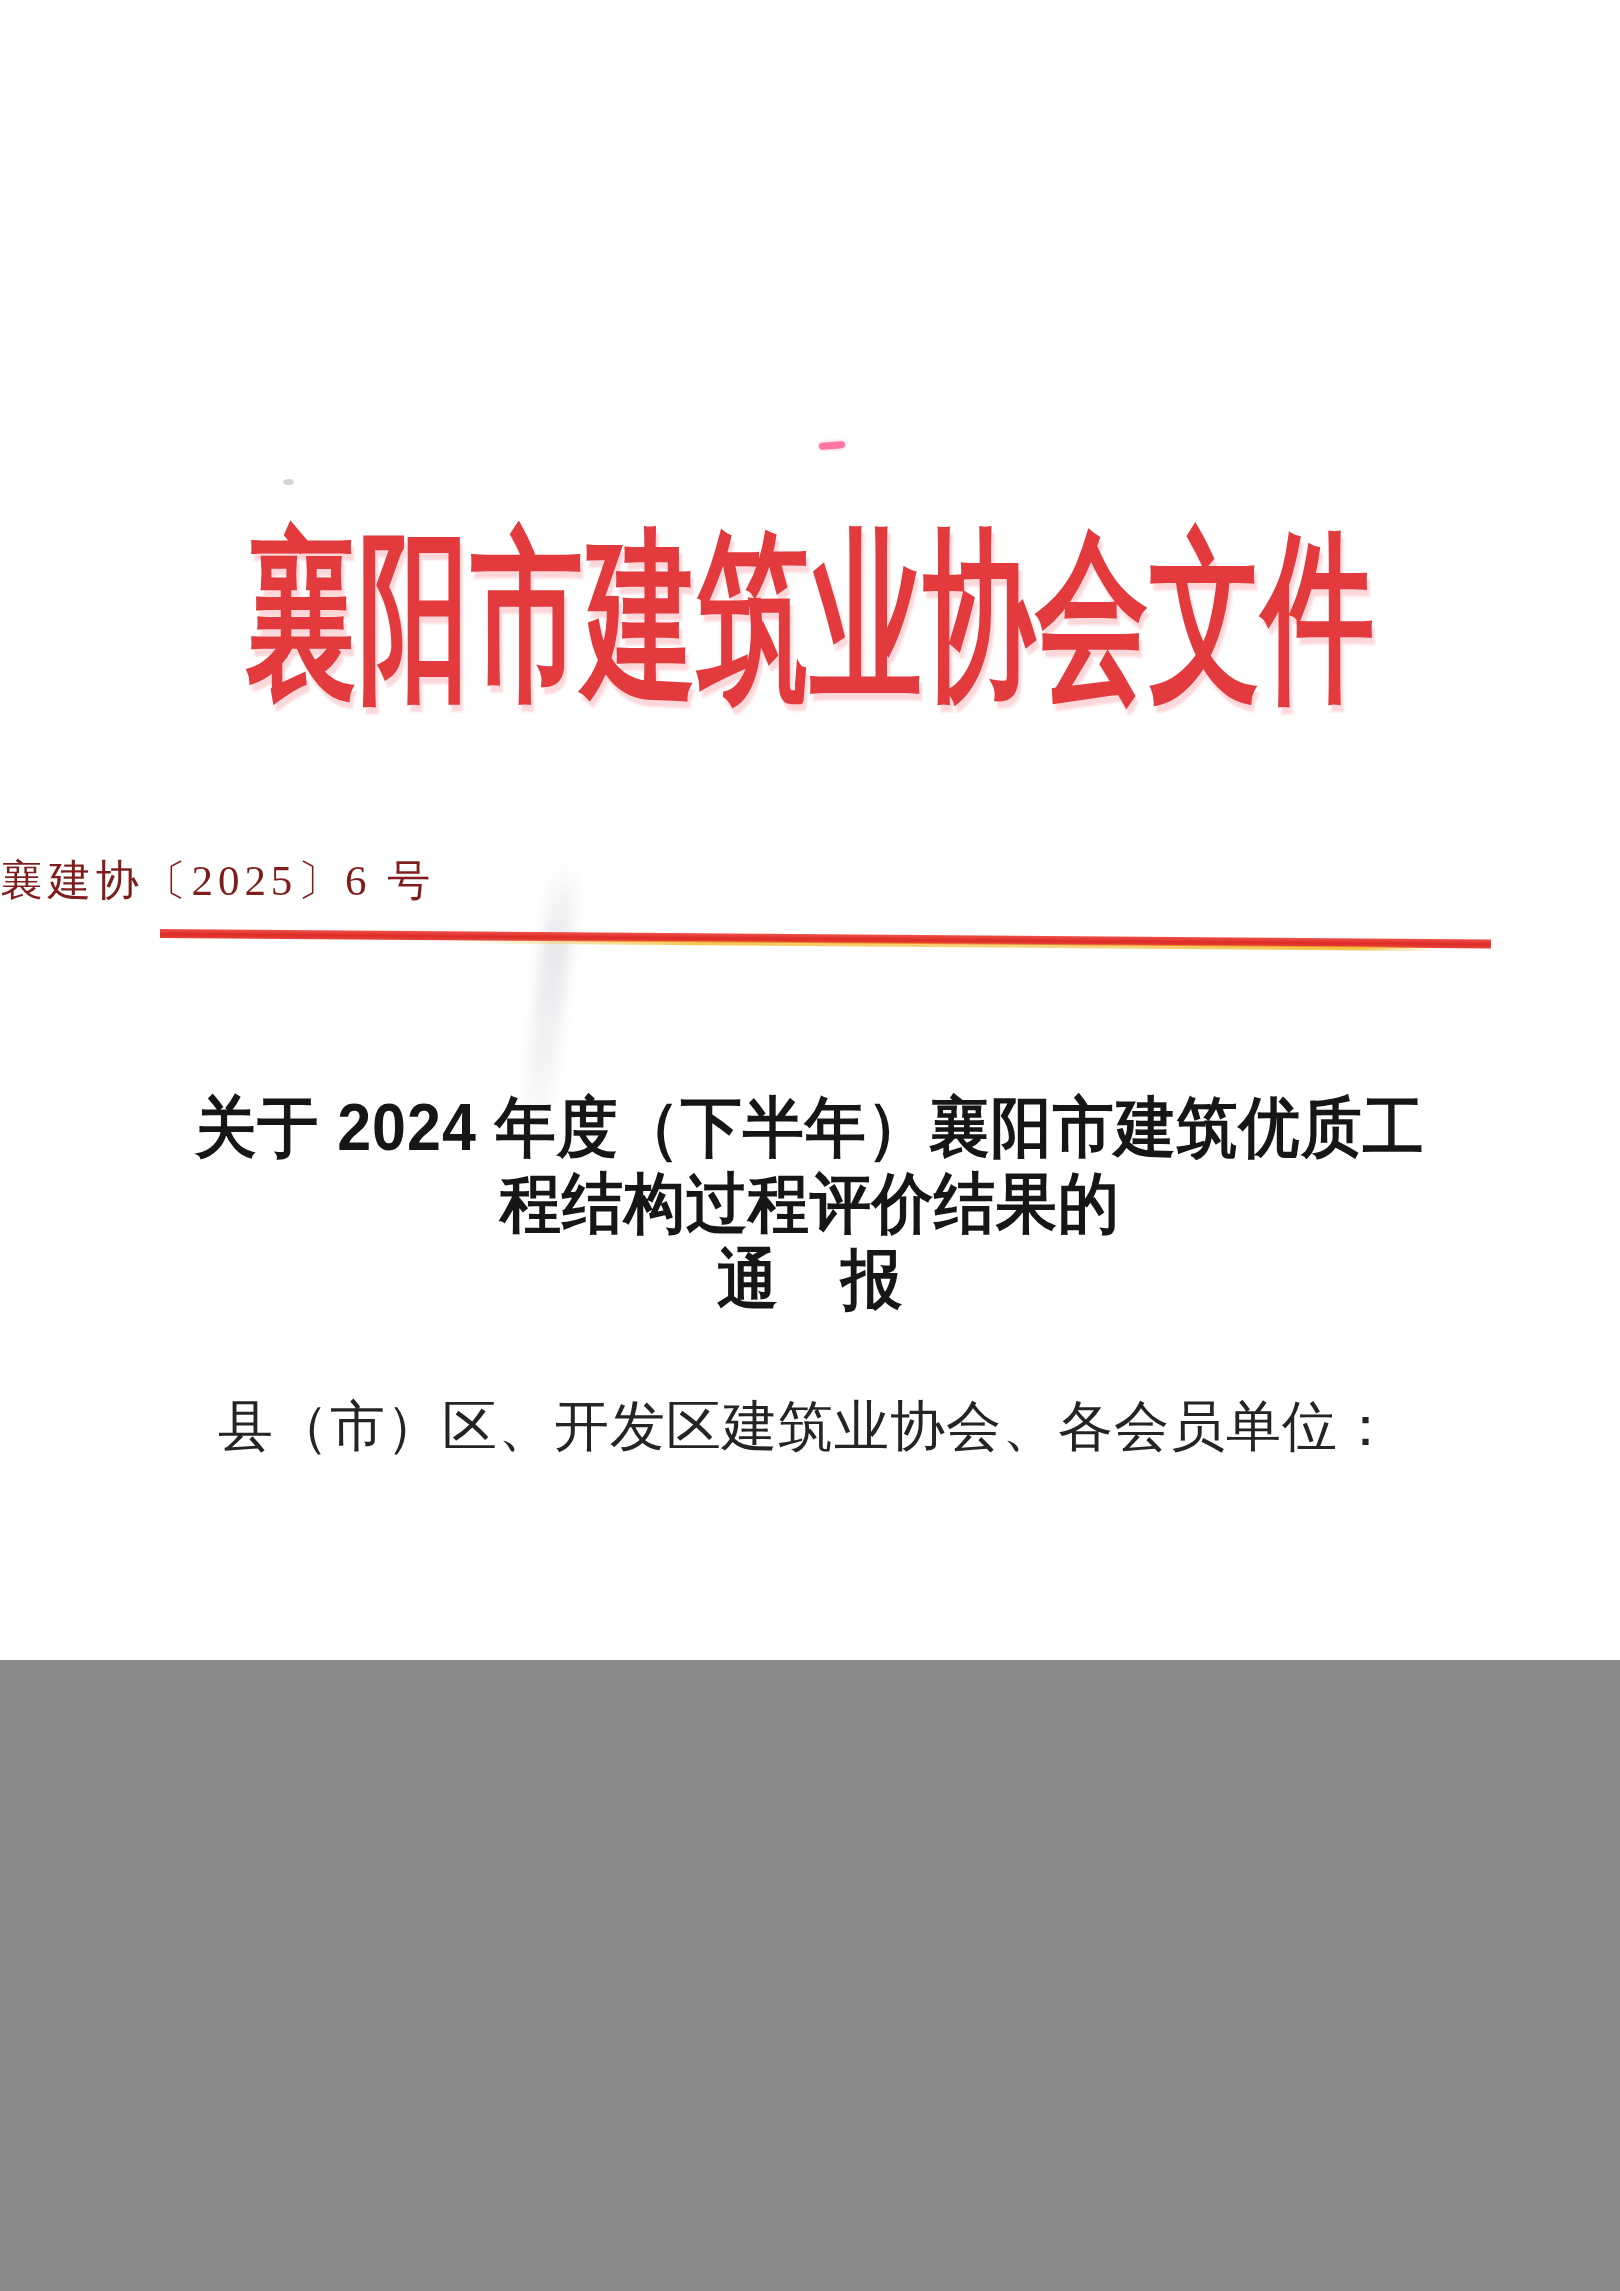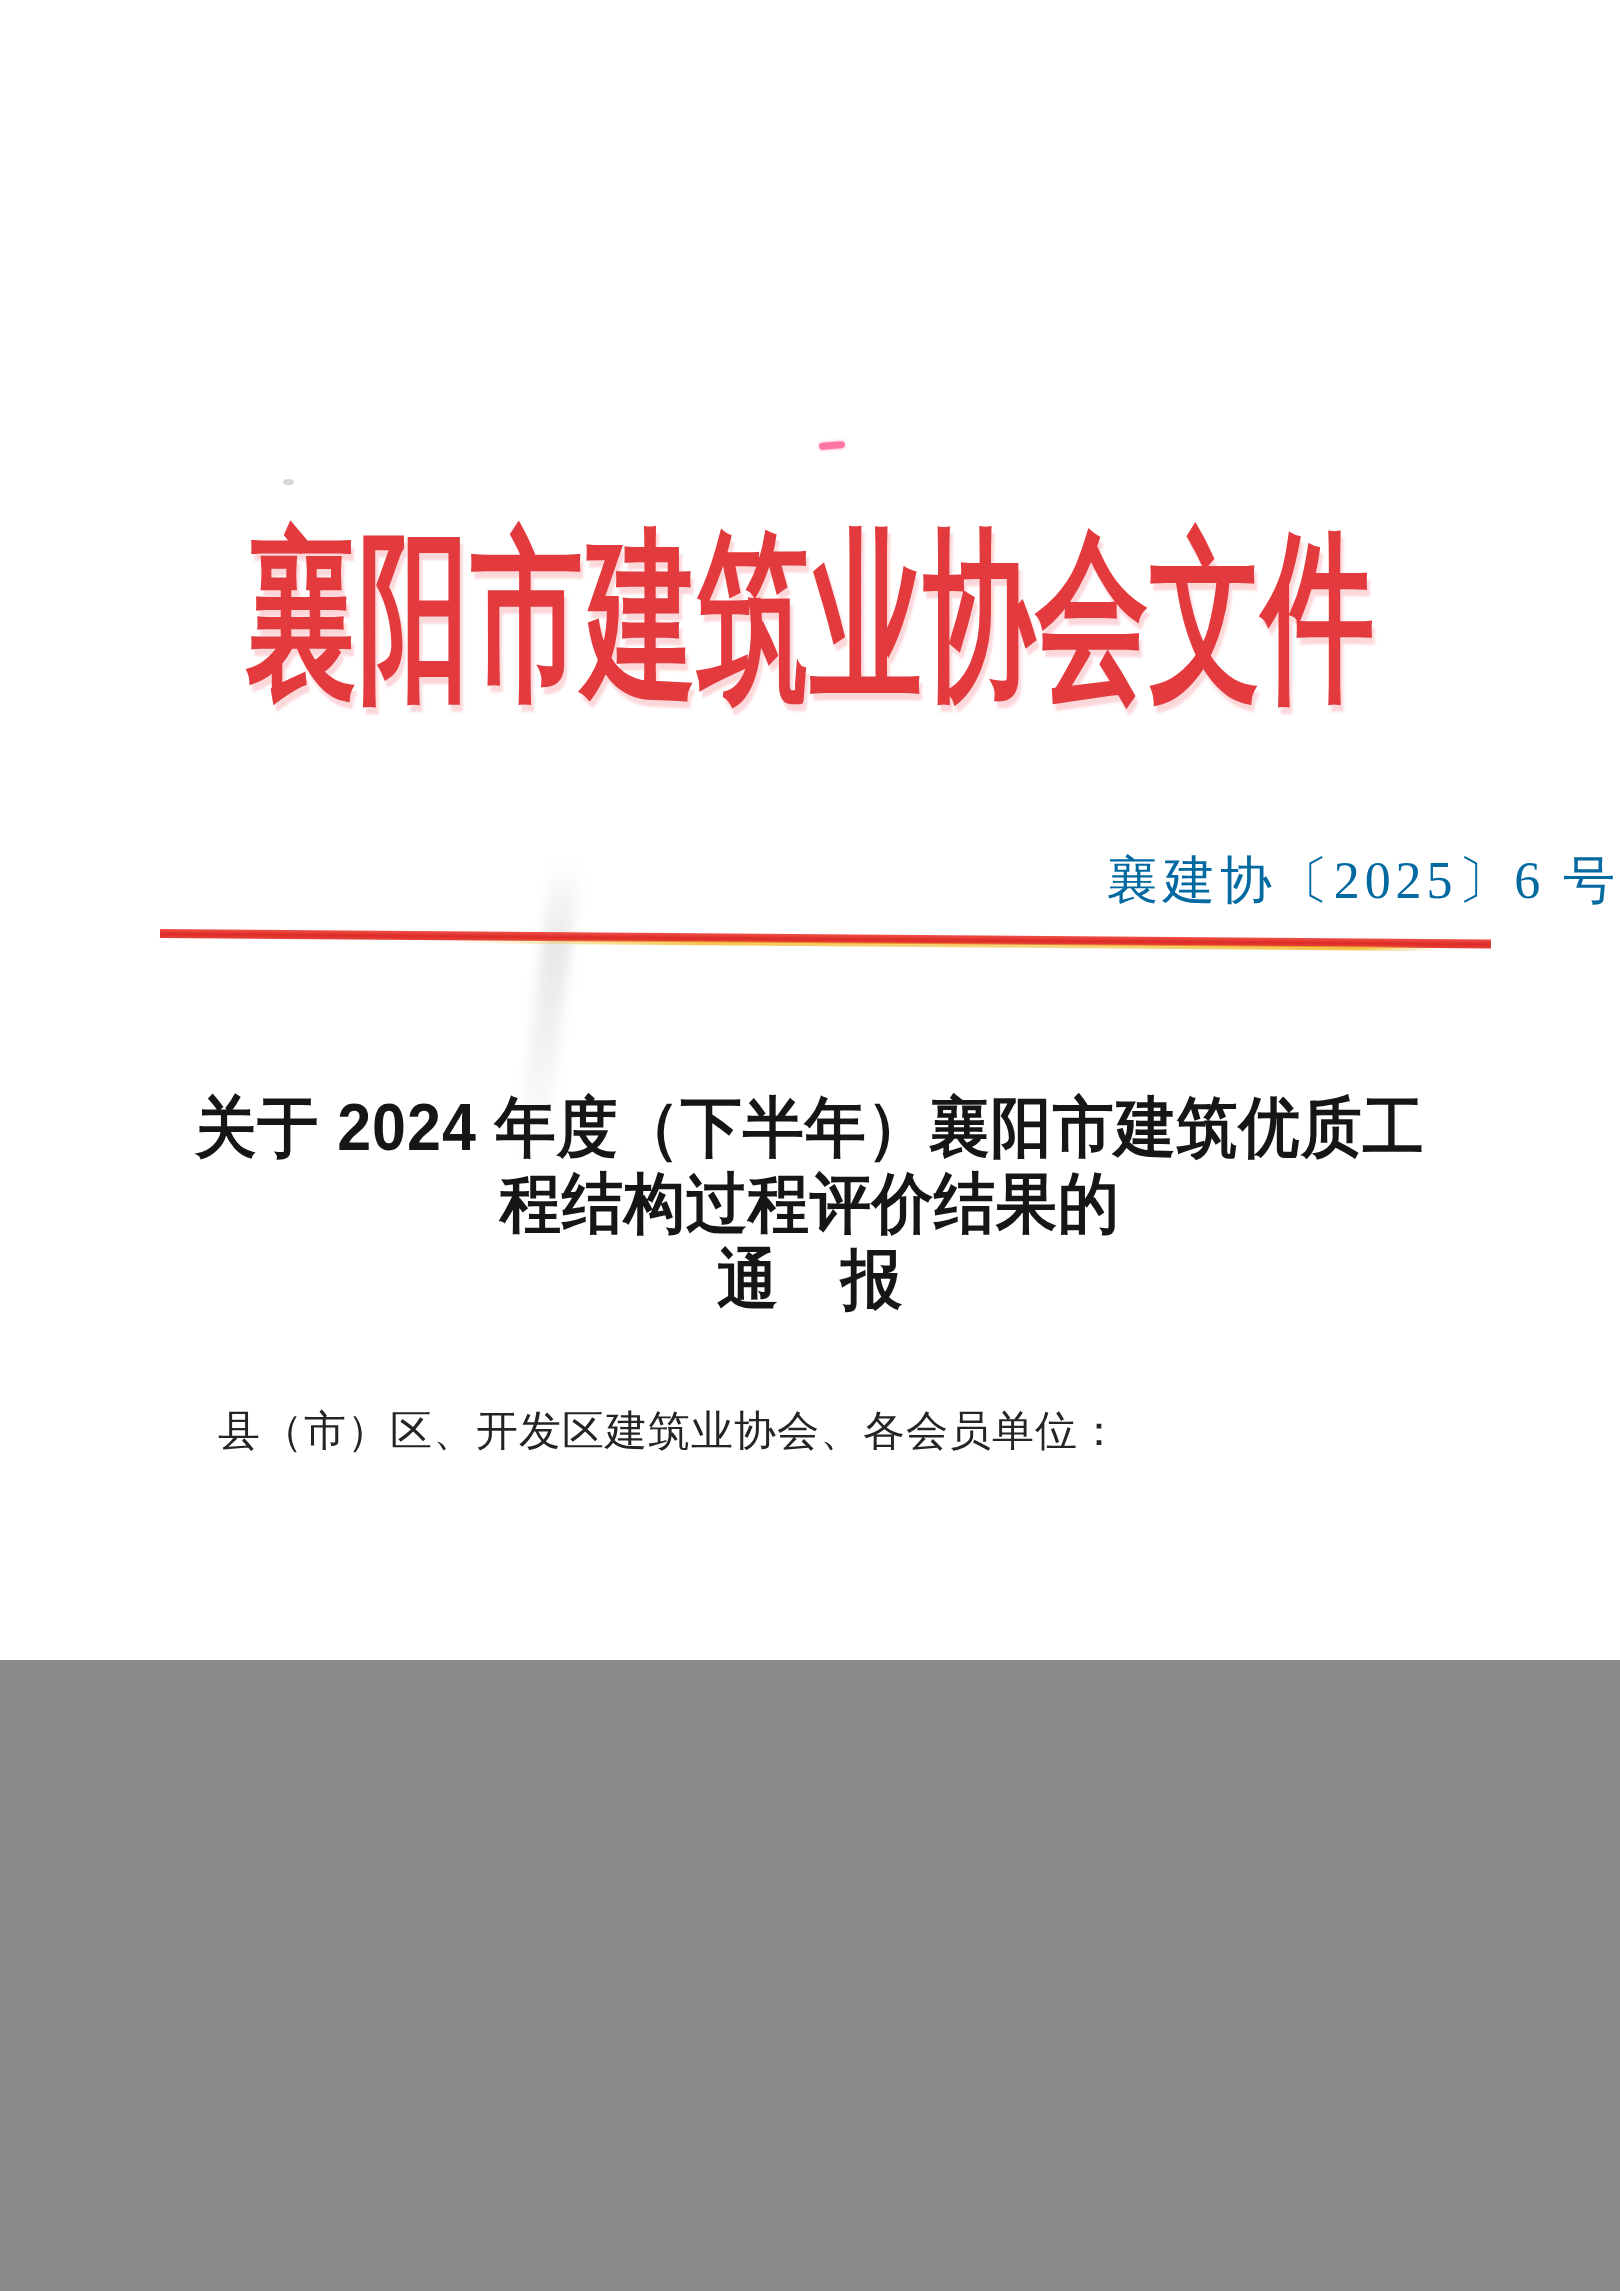--- a/index.html
+++ b/index.html
@@ -30,25 +30,25 @@
     transform-origin: 50% 50%;
     text-shadow: 2.9px 3.9px 2px rgba(246, 150, 158, 0.38);
     white-space: nowrap;
   }
 
   
   .doc-number {
     position: absolute;
     left: 0; right: 0;
     top: 855px;
-    text-align: right;
-    font-size: 52px;
+    text-align: left;
+    font-size: 43px;
     line-height: 51px;
     letter-spacing: 4.9px;
-    color: #0369a1;
+    color: #7f1d1d;
   }
 
   
   .red-line {
     position: absolute;
     left: 160px;
     top: 929px;
     width: 1331px;
     height: 8.8px;
     background: linear-gradient(180deg, #f0514a 0%, var(--divider-red, #dd2b26) 55%, #e8433c 100%);
@@ -85,25 +85,26 @@
     transform: scaleY(1.08);
     transform-origin: 50% 0;
   }
 
   
   .body-text {
     position: absolute;
     left: 218px;
     width: 1189px;
     top: 1393px;
-    font-size: 42px;
+    font-size: 55px;
     line-height: 76px;
     color: var(--body-black, #242424);
     text-align: justify;
     letter-spacing: 1px;
+    font-family: Liberation Mono, monospace;
   }
   .body-text p { margin: 0; }
   .body-text .para { text-indent: 2em; }
 
   
   .page-number {
     position: absolute;
     top: 2056px;
     right: 218px;
     font-size: 37px;

